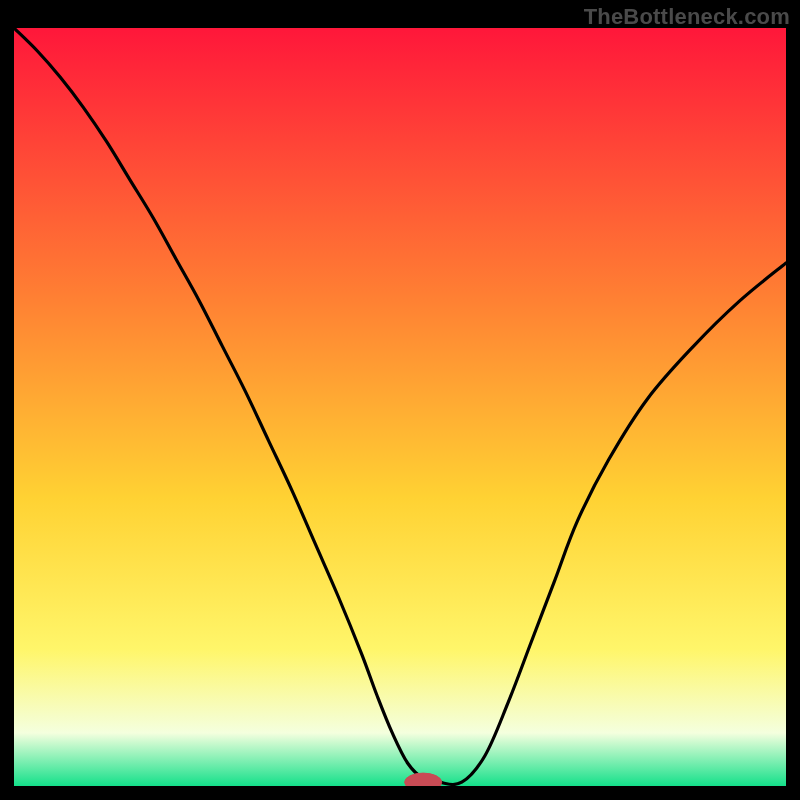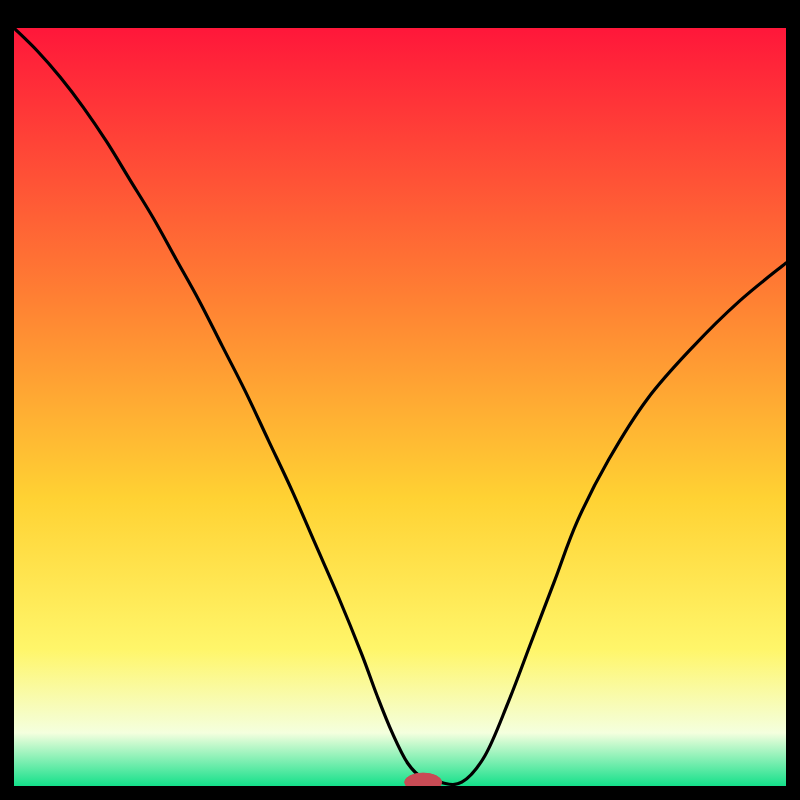--- a/index.html
+++ b/index.html
@@ -52,20 +52,21 @@
     fill: #c94b55;
     stroke: #c94b55;
     stroke-width: 1;
   }
 </style>
 </head>
 <body>
 
 <div class="stage">
 
+  <div class="watermark">TheBottleneck.com</div>
 
   <div class="plot">
     <svg viewBox="0 0 772 758" preserveAspectRatio="none">
       <defs>
         <linearGradient id="bg-grad" x1="0" y1="0" x2="0" y2="1">
           <stop offset="0%" stop-color="#ff173a"></stop>
           <stop offset="35%" stop-color="#ff7e33"></stop>
           <stop offset="62%" stop-color="#ffd233"></stop>
           <stop offset="82%" stop-color="#fff66a"></stop>
           <stop offset="93%" stop-color="#f4ffde"></stop>

